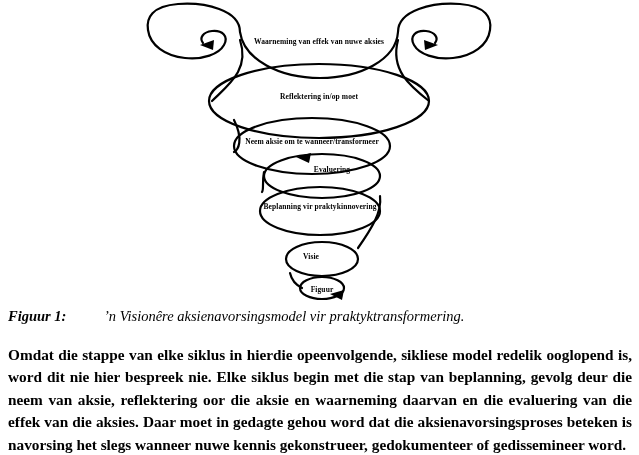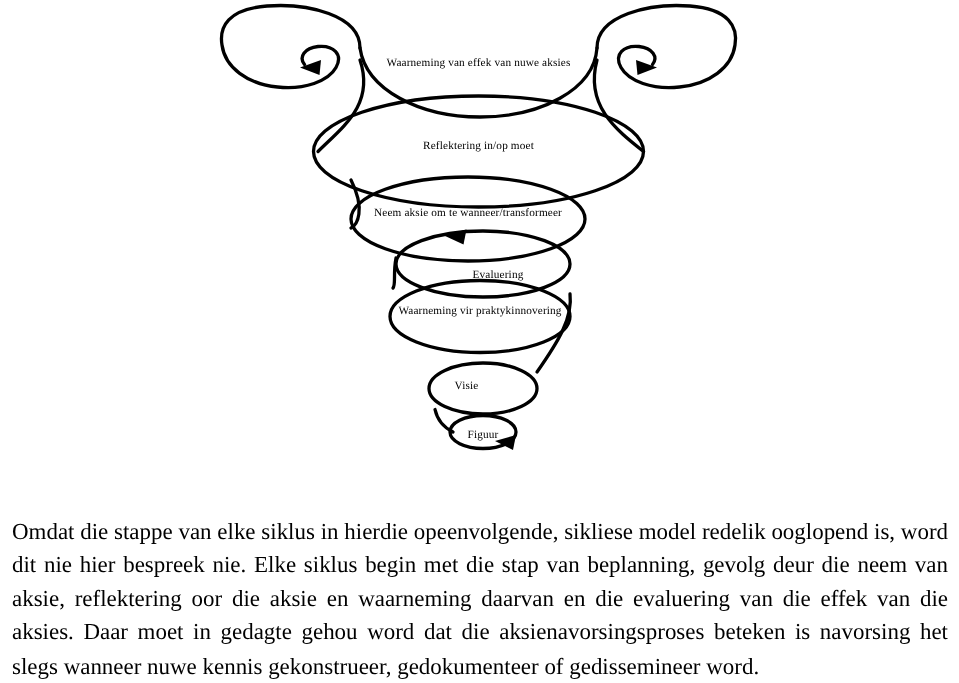--- a/index.html
+++ b/index.html
@@ -18,20 +18,21 @@
     position: relative;
     width: 639px;
     height: 455px;
   }
 
   
   #figure {
     position: relative;
     width: 528px;
     height: 305px;
+    font-weight: bold;
   }
   #figure svg {
     position: absolute;
     left: 0;
     top: 0;
   }
   .spiral-label {
     position: absolute;
     font-family: "Liberation Serif", serif;
     font-size: 7.5px;
@@ -64,20 +65,21 @@
   
   #bodytext {
     position: absolute;
     left: 8px;
     top: 344px;
     width: 624px;
     font-family: "Liberation Serif", serif;
     font-size: 15.3px;
     line-height: 1.47;
     text-align: justify;
+    font-weight: bold;
   }
   #bodytext p {
     margin: 0;
   }
 </style>
 </head>
 <body>
 
 <div id="page">
 
@@ -115,24 +117,27 @@
         <path d="M200 45 l14 -5 l-1 10 z"></path>
         <path d="M438 45 l-14 -5 l1 10 z"></path>
         <path d="M296 157 l15 -4 l-2 10 z"></path>
         <path d="M330 294 l14 -4 l-2 10 z"></path>
       </g>
     </svg>
 
     <span class="spiral-label" style="left:319px; top:42px;">Waarneming van effek van nuwe aksies</span>
     <span class="spiral-label" style="left:319px; top:97px;">Reflektering in/op moet</span>
     <span class="spiral-label" style="left:312px; top:142px;">Neem aksie om te wanneer/transformeer</span>
-    <span class="spiral-label" style="left:332px; top:183px;">Evaluering</span>
-    <span class="spiral-label" style="left:320px; top:207px;">Waarneming vir praktykinnovering</span>
+    <span class="spiral-label" style="left:332px; top:170px;">Evaluering</span>
+    <span class="spiral-label" style="left:320px; top:207px;">Beplanning vir praktykinnovering</span>
     <span class="spiral-label" style="left:311px; top:257px;">Visie</span>
     <span class="spiral-label" style="left:322px; top:290px;">Figuur</span>
   </div>
 
+  <div id="caption">
+    <span class="fig-num">Figuur 1:</span><span class="fig-text">’n Visionêre aksienavorsingsmodel vir praktyktransformering.</span>
+  </div>
 
   <div id="bodytext">
     <p>Omdat die stappe van elke siklus in hierdie opeenvolgende, sikliese model redelik ooglopend is, word dit nie hier bespreek nie. Elke siklus begin met die stap van beplanning, gevolg deur die neem van aksie, reflektering oor die aksie en waarneming daarvan en die evaluering van die effek van die aksies. Daar moet in gedagte gehou word dat die aksienavorsingsproses beteken is navorsing het slegs wanneer nuwe kennis gekonstrueer, gedokumenteer of gedissemineer word.</p>
   </div>
 
 </div>
 
 </body></html>

